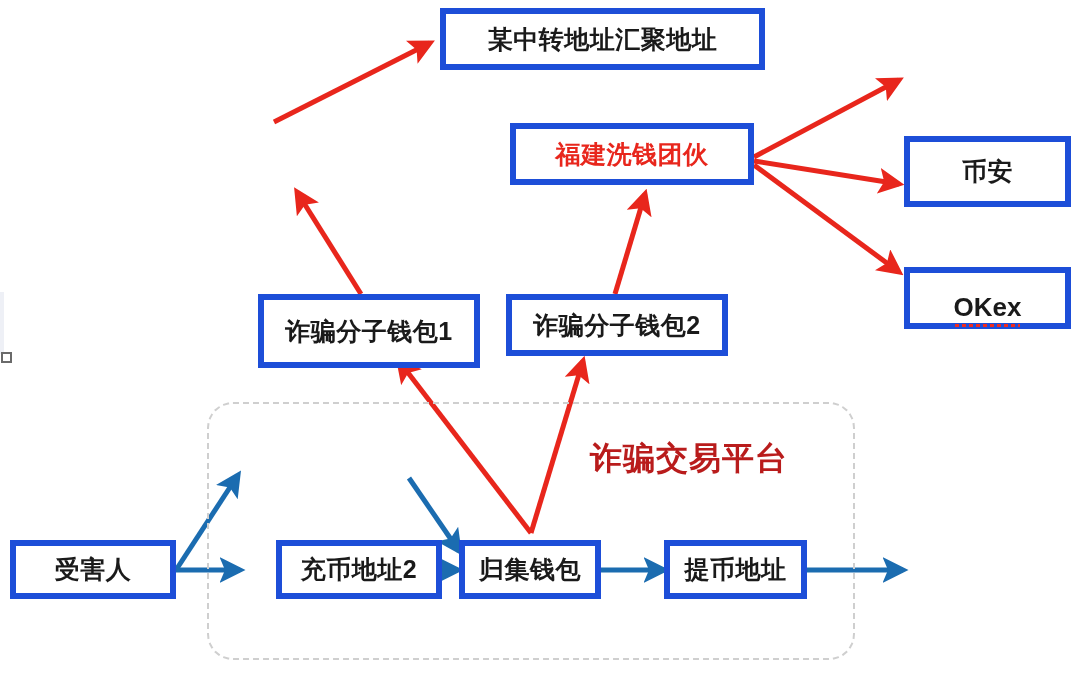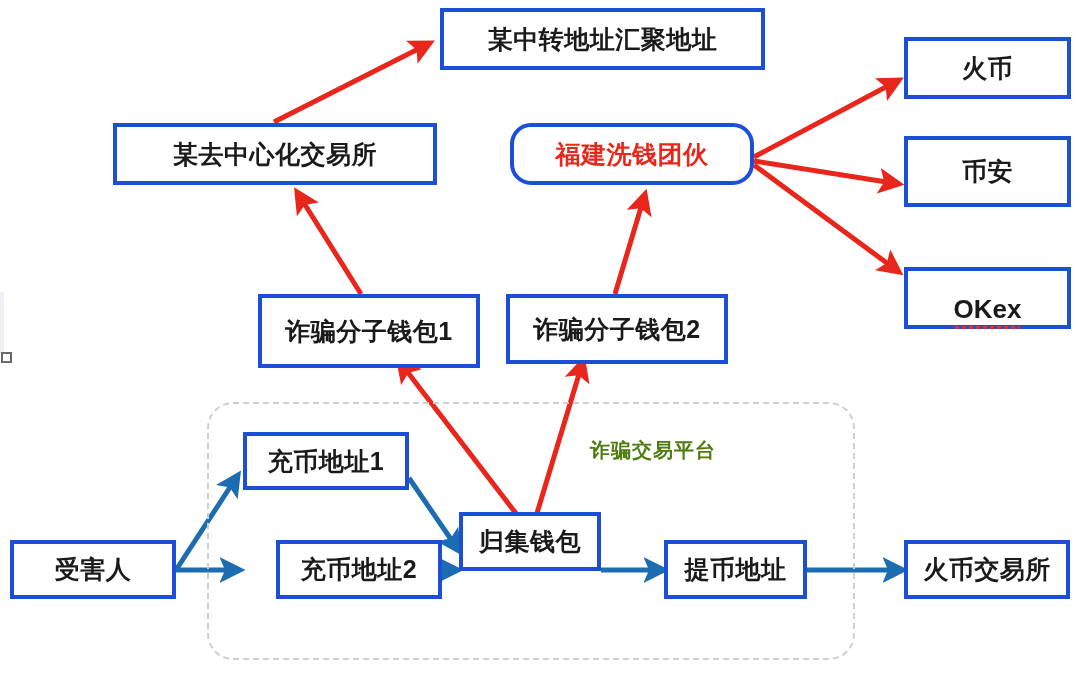--- a/index.html
+++ b/index.html
@@ -21,21 +21,21 @@
     position: absolute;
     left: 0;
     top: 0;
     width: 1080px;
     height: 677px;
     pointer-events: none;
   }
   .node {
     position: absolute;
     box-sizing: border-box;
-    border: 4px solid #1d4ed8;
+    border: 6px solid #1d4ed8;
     background: #ffffff;
     display: flex;
     align-items: center;
     justify-content: center;
     color: #1a1a1a;
     font-size: 25px;
     font-weight: 700;
     letter-spacing: 0.5px;
     white-space: nowrap;
   }
@@ -44,23 +44,23 @@
   }
   .group-box {
     position: absolute;
     box-sizing: border-box;
     border: 2px dashed #cfcfcf;
     border-radius: 26px;
     background: transparent;
   }
   .group-title {
     position: absolute;
-    font-size: 20px;
+    font-size: 32px;
     font-weight: 700;
-    color: #4d7c0f;
+    color: #b91c1c;
     white-space: nowrap;
     letter-spacing: 1px;
   }
   .spell {
     position: relative;
     font-size: 26px;
     font-weight: 600;
     letter-spacing: 0px;
   }
   .spell::after {
@@ -165,41 +165,37 @@
     <g>
       <line x1="807" y1="570" x2="903" y2="570" stroke="#1b6cb0" stroke-width="5" marker-end="url(#ah-blue)"></line>
     </g>
   </svg>
 
   <div class="group-box" style="left:207px; top:402px; width:648px; height:258px;"></div>
   <div class="group-title" style="left:590px; top:437px;">诈骗交易平台</div>
 
   <div class="node" style="left:440px; top:8px; width:325px; height:62px;">某中转地址汇聚地址</div>
 
-  <div class="node" style="left:113px; top:123px; width:324px; height:62px;">某去中心化交易所</div>
-
-  <div class="node red-text" style="left:510px; top:123px; width:244px; height:62px;border-radius:21px;">福建洗钱团伙</div>
-
-  <div class="node" style="left:904px; top:37px; width:167px; height:62px;">火币</div>
+
+  <div class="node red-text" style="left:510px; top:123px; width:244px; height:62px;">福建洗钱团伙</div>
+
 
   <div class="node" style="left:904px; top:136px; width:167px; height:71px;">币安</div>
 
   <div class="node" style="left:904px; top:267px; width:167px; height:62px;align-items:flex-end;">
     <span class="spell">OKex</span>
   </div>
 
   <div class="node" style="left:258px; top:294px; width:222px; height:74px;">诈骗分子钱包1</div>
 
-  <div class="node" style="left:506px; top:294px; width:222px; height:70px;text-align:right;">诈骗分子钱包2</div>
-
-  <div class="node" style="left:243px; top:432px; width:166px; height:58px;">充币地址1</div>
+  <div class="node" style="left:506px; top:294px; width:222px; height:62px;text-align:right;">诈骗分子钱包2</div>
+
 
   <div class="node" style="left:243px; top:540px; width:166px; height:59px;margin-left:33px;">充币地址2</div>
 
-  <div class="node" style="left:459px; top:512px; width:142px; height:59px;">归集钱包</div>
+  <div class="node" style="left:459px; top:540px; width:142px; height:59px;">归集钱包</div>
 
   <div class="node" style="left:10px; top:540px; width:166px; height:59px;">受害人</div>
 
   <div class="node" style="left:664px; top:540px; width:143px; height:59px;">提币地址</div>
 
-  <div class="node" style="left:904px; top:540px; width:166px; height:59px;">火币交易所</div>
 
 </div>
 
 </body></html>

